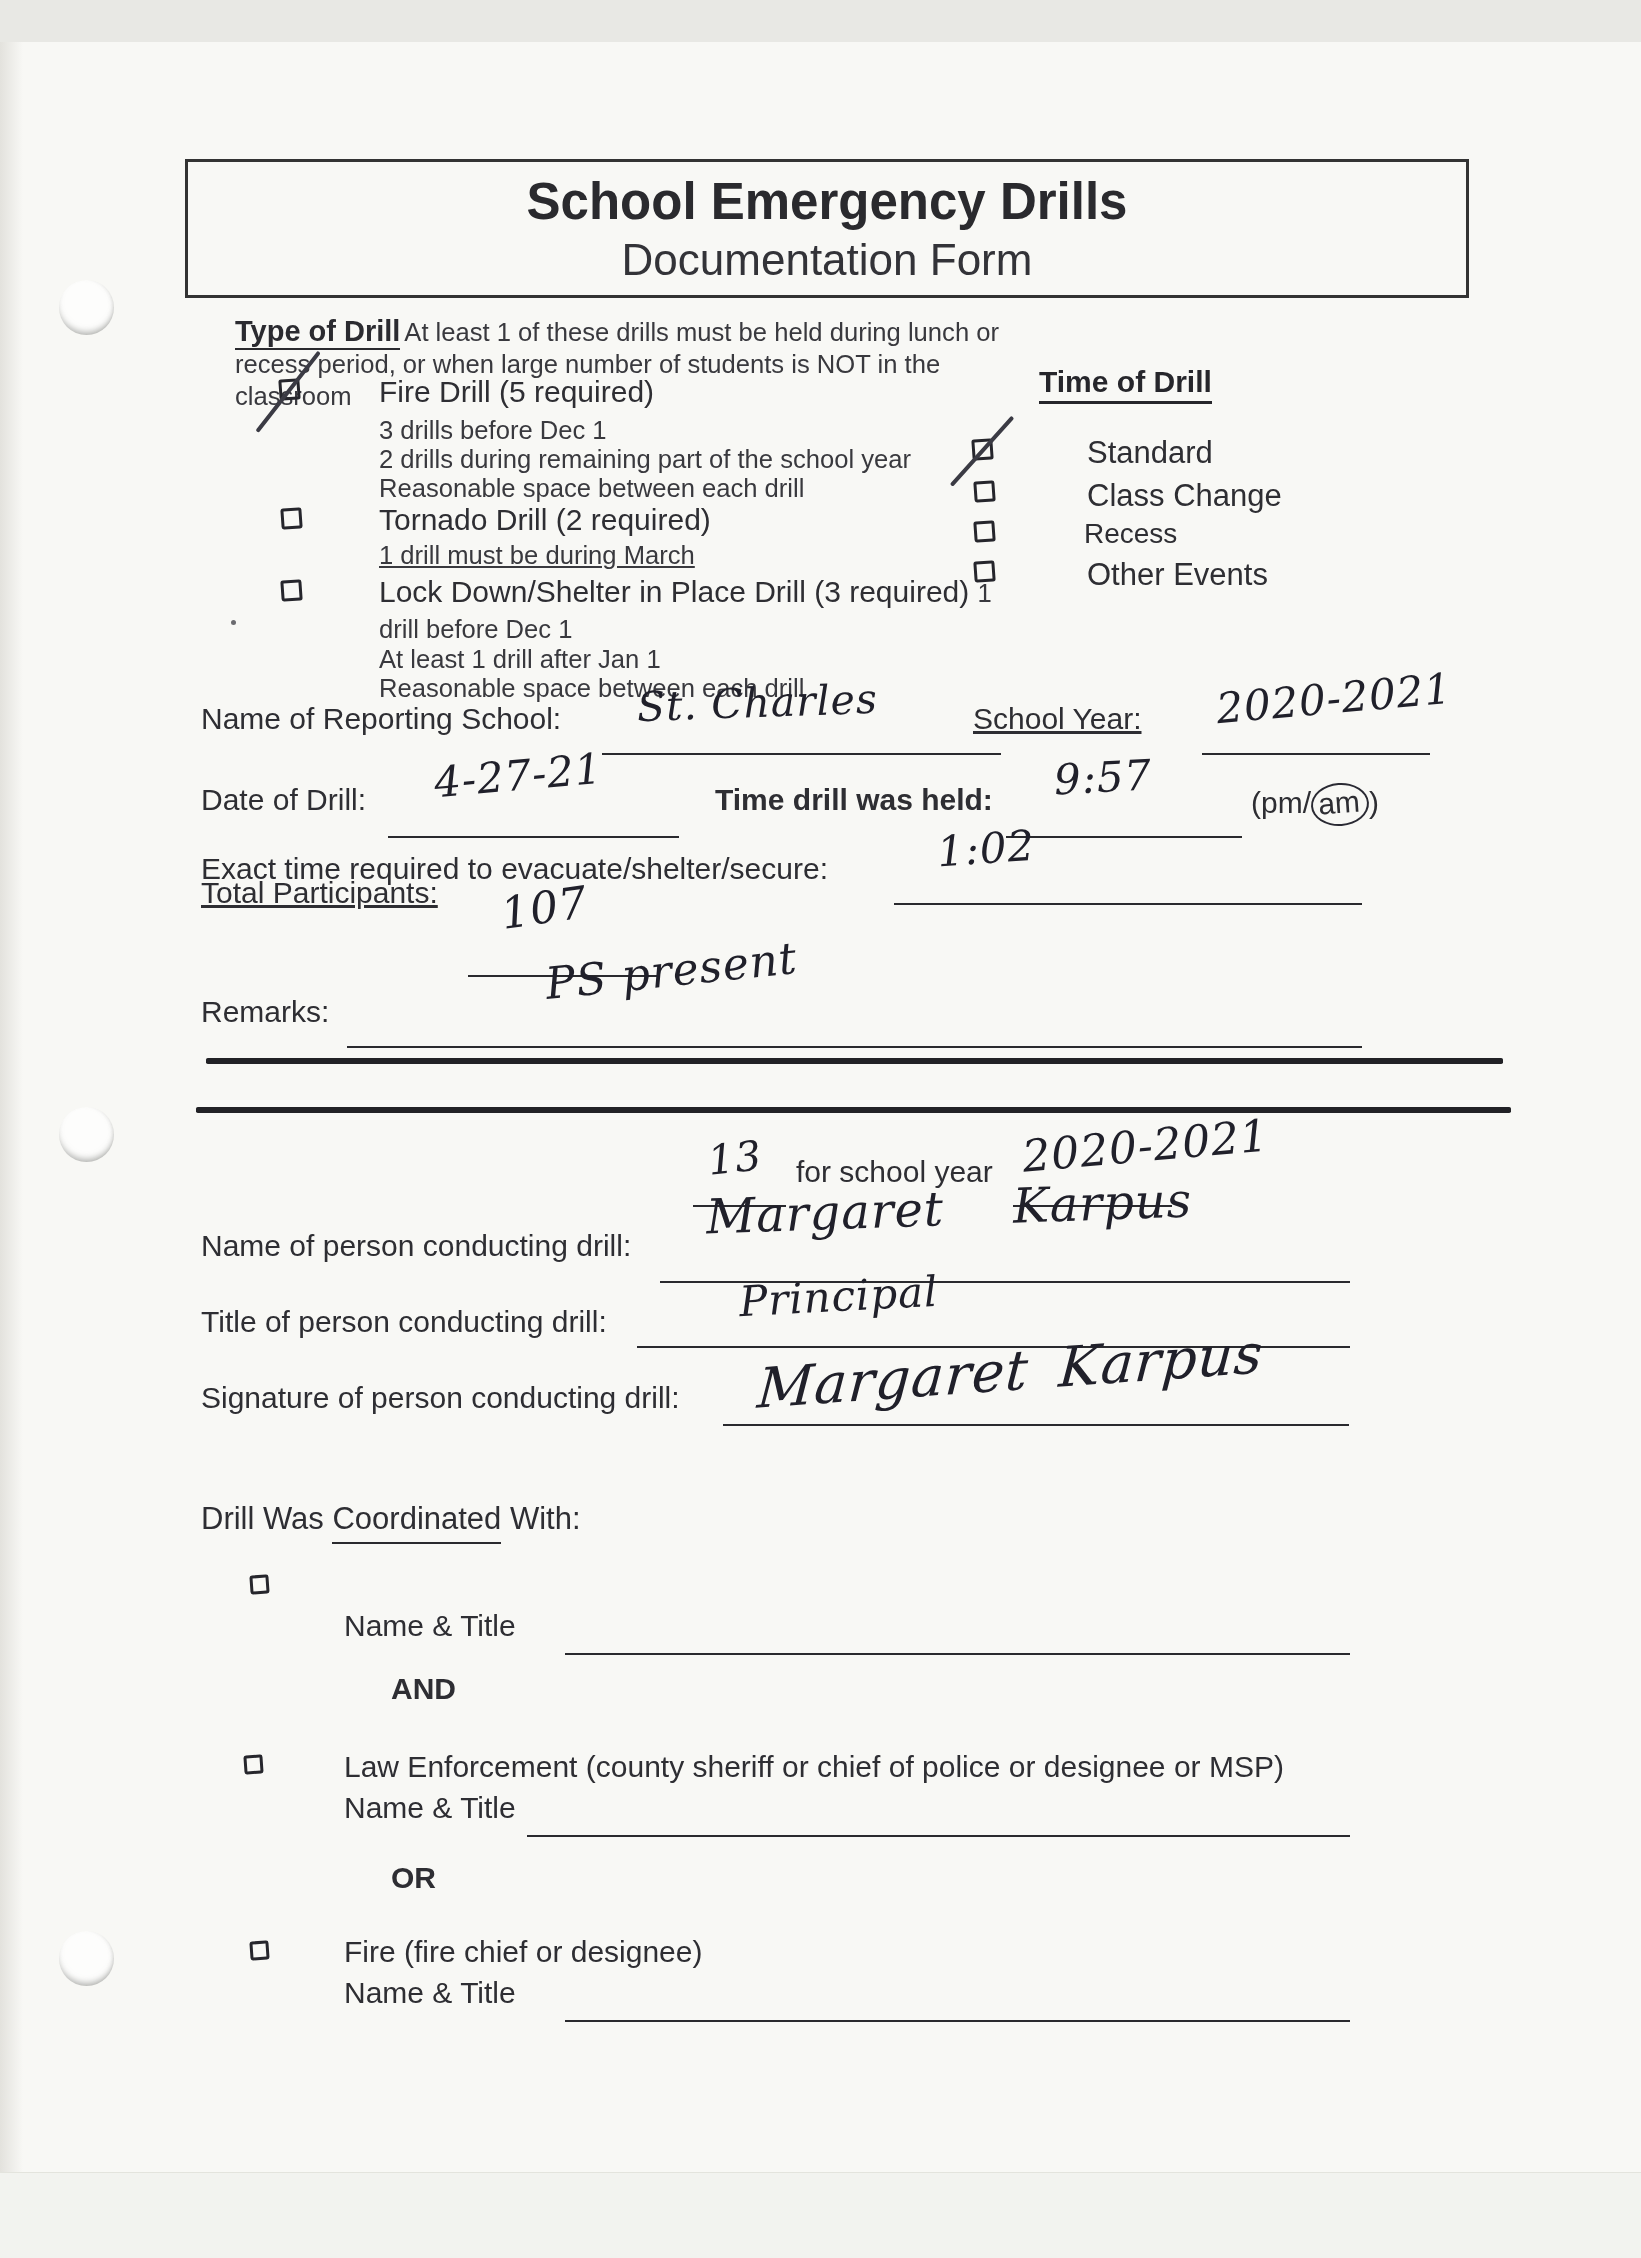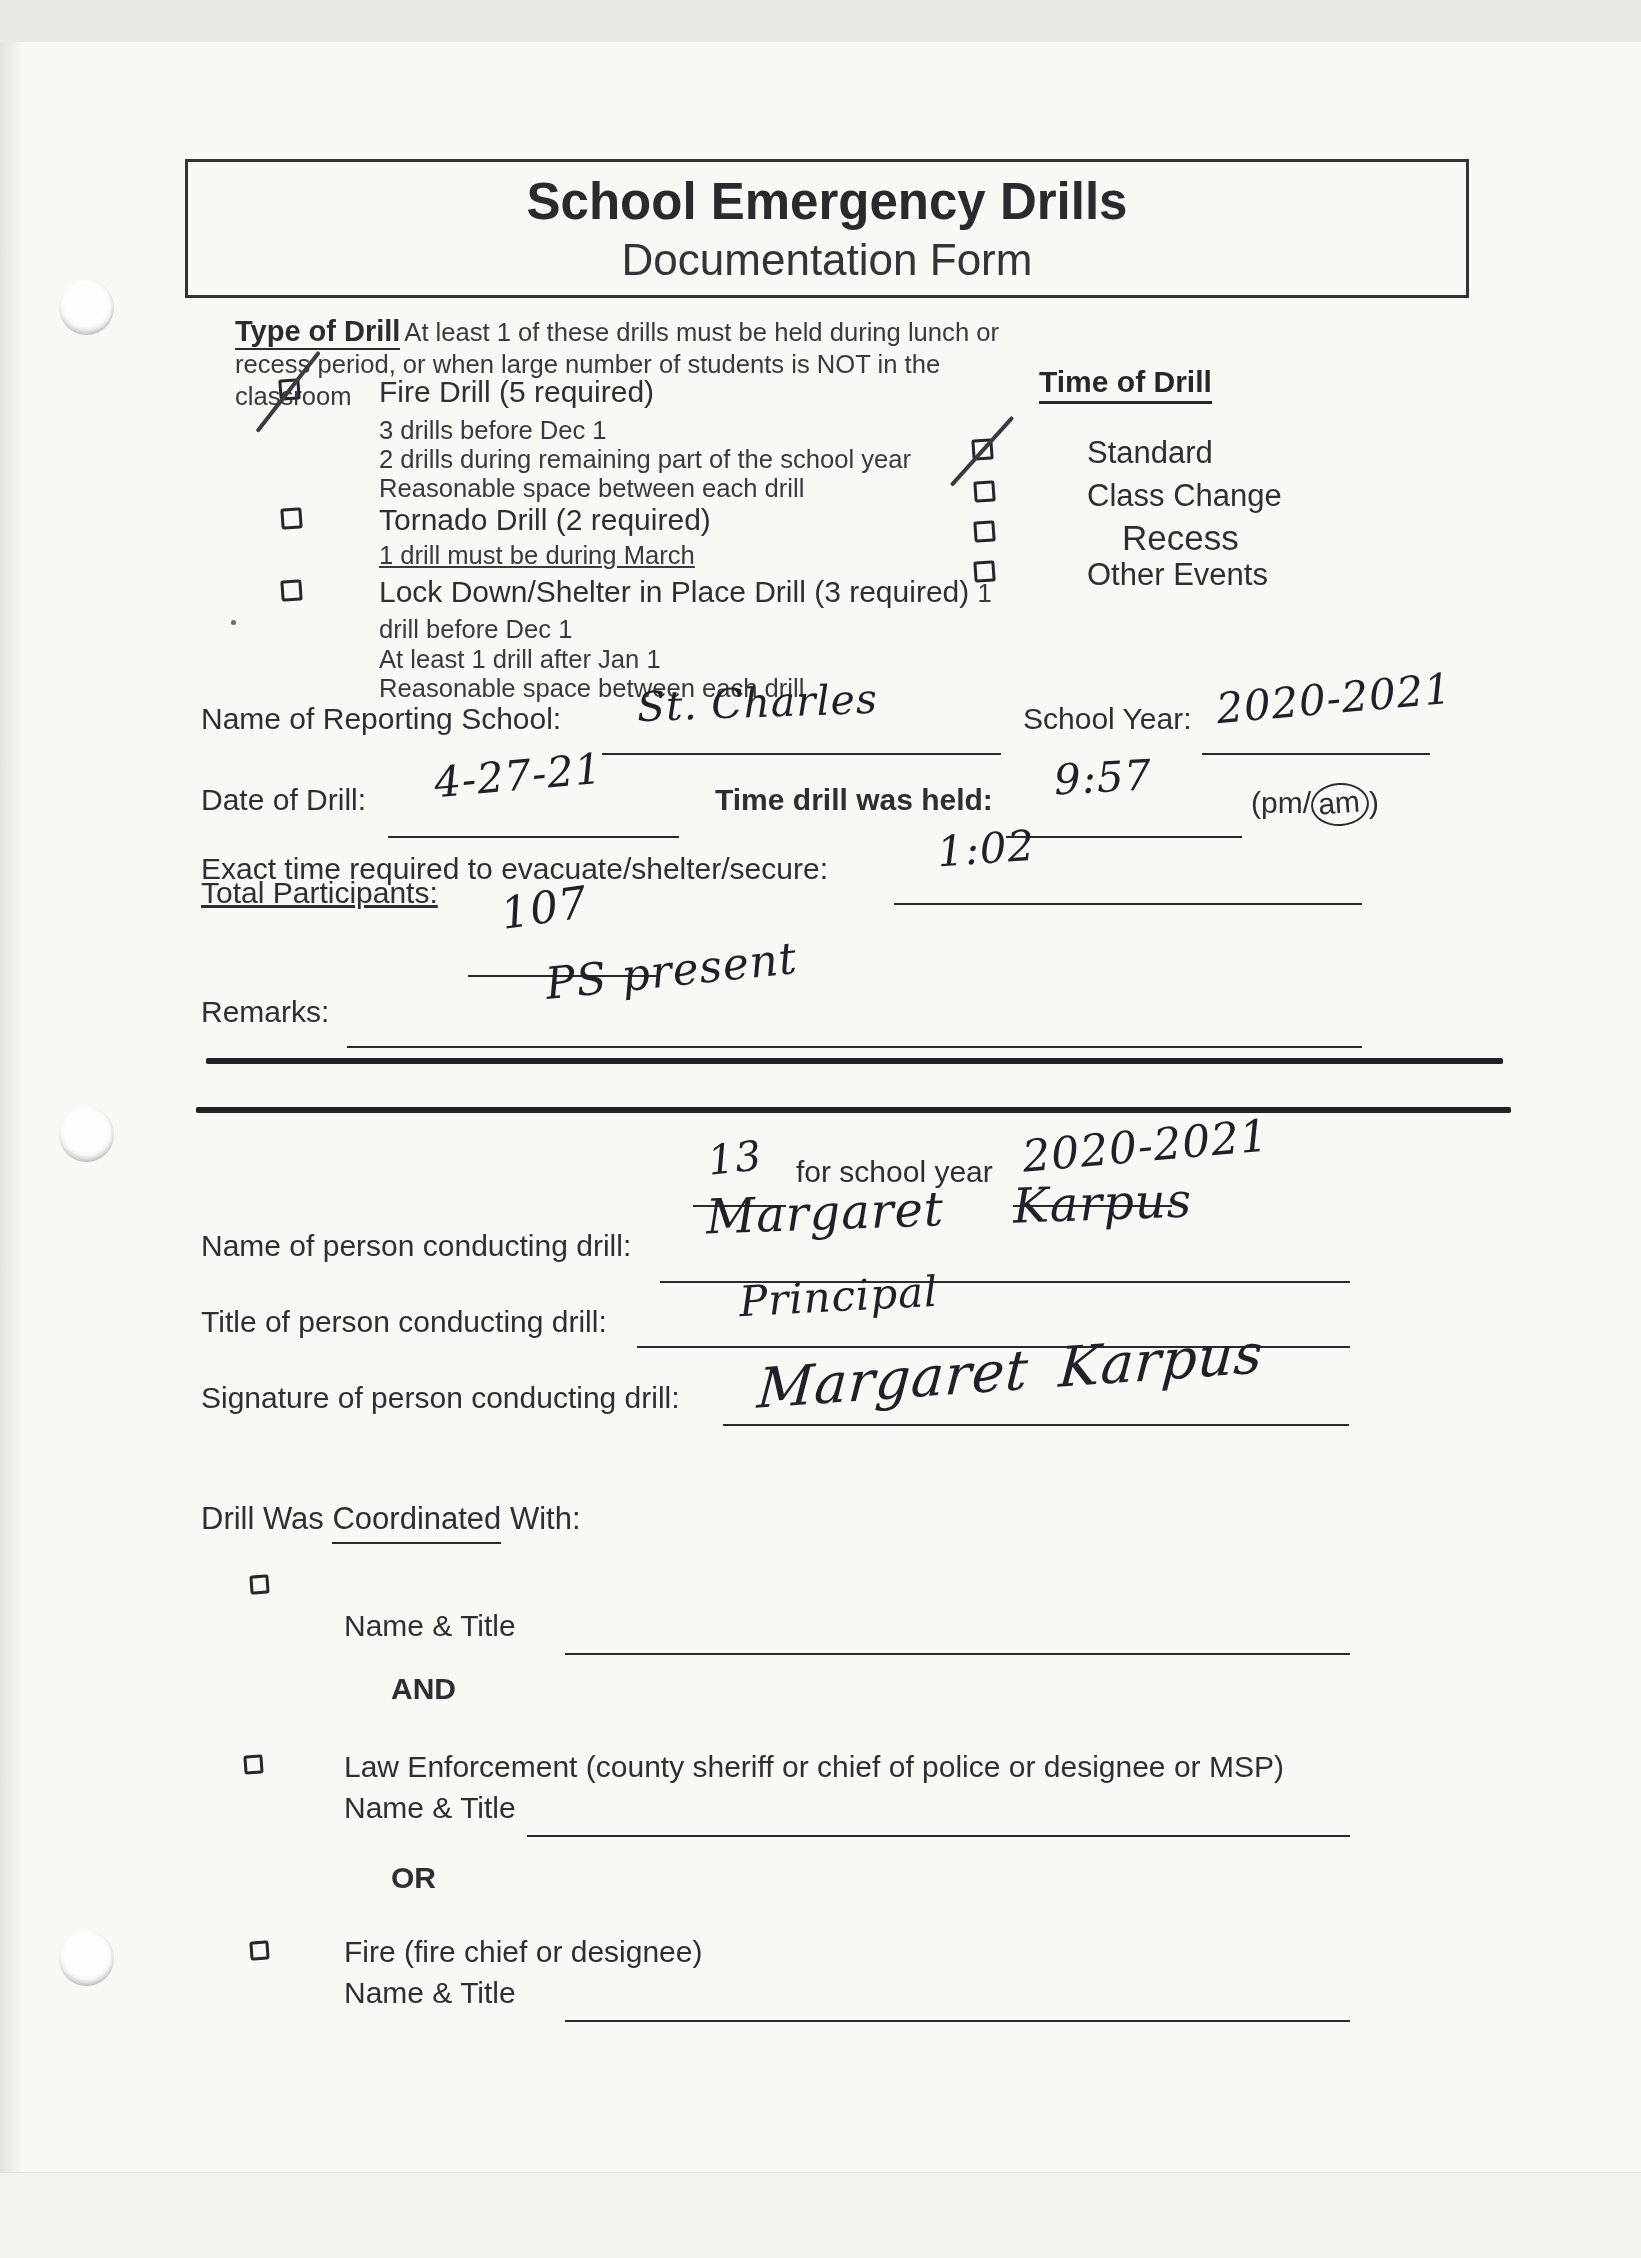--- a/index.html
+++ b/index.html
@@ -103,31 +103,31 @@
   <span class="abs lbl" style="left:1087px; top:393px; font-size:31px;">Standard</span>
 
   <div class="cb" style="left:974px; top:439px;">
     
   </div>
   <span class="abs lbl" style="left:1087px; top:436px; font-size:31px;">Class Change</span>
 
   <div class="cb" style="left:974px; top:479px;">
     
   </div>
-  <span class="abs lbl" style="left:1122px; top:476px; font-size:35px;">Recess</span>
+  <span class="abs lbl" style="left:1084px; top:476px; font-size:28px;">Recess</span>
 
   <div class="cb" style="left:974px; top:519px;">
     
   </div>
   <span class="abs lbl" style="left:1087px; top:515px; font-size:31px;">Other Events</span>
 
   <span class="abs lbl" style="left:201px; top:660px;">Name of Reporting School:</span>
   <div class="line" style="left:602px; top:711px; width:399px;"></div>
   <span class="hw" style="left:637px; top:637px; font-size:41px; transform:rotate(-2deg);">St. Charles</span>
-  <span class="abs lbl" style="left:1023px; top:660px;">School Year:</span>
+  <span class="abs lbl" style="left:973px; top:660px;text-decoration:underline;">School Year:</span>
   <div class="line" style="left:1202px; top:711px; width:228px;"></div>
   <span class="hw" style="left:1216px; top:632px; font-size:42px; transform:rotate(-5deg);">2020-2021</span>
 
   <span class="abs lbl" style="left:201px; top:741px;">Date of Drill:</span>
   <div class="line" style="left:388px; top:794px; width:291px;"></div>
   <span class="hw" style="left:434px; top:709px; font-size:42px; transform:rotate(-5deg);">4-27-21</span>
   <span class="abs lbl" style="left:715px; top:741px;font-weight:bold;">Time drill was held:</span>
   <div class="line" style="left:1006px; top:794px; width:236px;"></div>
   <span class="hw" style="left:1054px; top:711px; font-size:42px; transform:rotate(-3deg);">9:57</span>
   <span class="abs lbl" style="left:1251px; top:741px;"><span>(pm/</span><span class="circle-mark">am</span><span>)</span></span>

